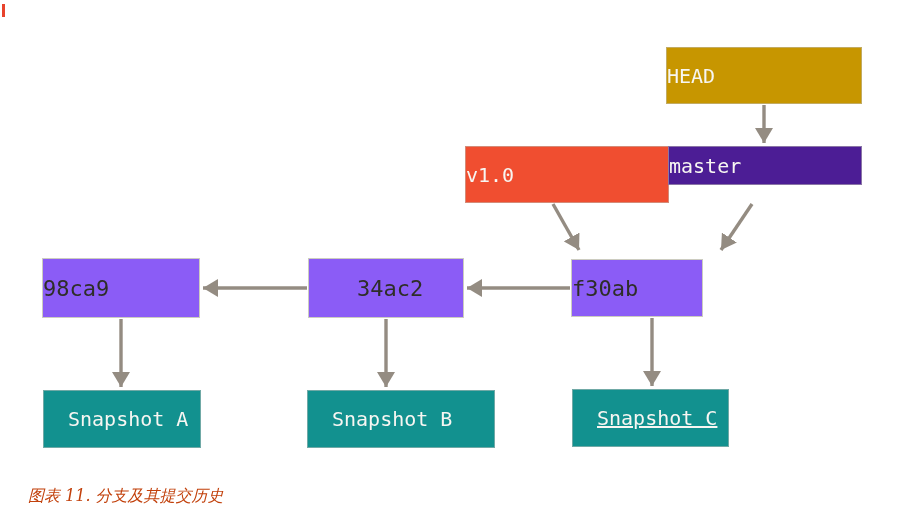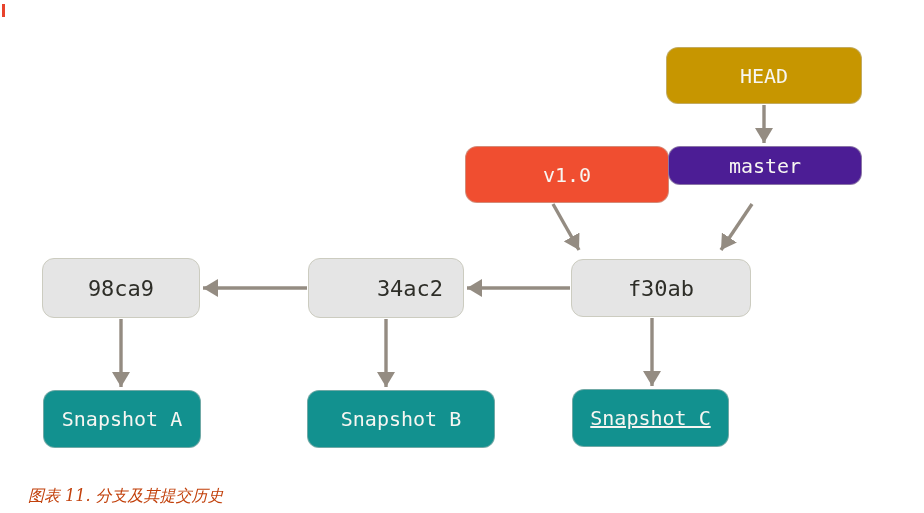--- a/index.html
+++ b/index.html
@@ -20,49 +20,48 @@
     left: 0;
     top: 0;
     width: 924px;
     height: 513px;
     pointer-events: none;
   }
   .box {
     position: absolute;
     display: flex;
     align-items: center;
-    justify-content: center;
     box-sizing: border-box;
     font-size: 20px;
     letter-spacing: 0px;
-    border-radius: 12px;
   }
   .ref-box {
     color: #f7f6f2;
     border: 1px solid rgba(190,190,180,0.55);
   }
   .head-box   { left: 666px; top: 47px;  width: 196px; height: 57px; background: #c79600; }
   .v1-box     { left: 465px; top: 146px; width: 204px; height: 57px; background: #f04e30; }
   .master-box { left: 668px; top: 146px; width: 194px; height: 39px; background: #4c1d95; }
 
   .commit-box {
-    background: #e5e5e5;
+    background: #8b5cf6;
     border: 1px solid #ccccc0;
     color: #2e2e28;
     font-size: 22px;
   }
   .commit-98ca9 { left: 42px;  top: 258px; width: 158px; height: 60px; }
   .commit-34ac2 { left: 308px; top: 258px; width: 156px; height: 60px; padding-left: 48px; }
-  .commit-f30ab { left: 571px; top: 259px; width: 180px; height: 58px; }
+  .commit-f30ab { left: 571px; top: 259px; width: 132px; height: 58px; }
 
   .snapshot-box {
     background: #12918f;
     border: 1px solid rgba(190,190,185,0.55);
     color: #f7f6f2;
     font-size: 20px;
+    padding-left: 24px;
   }
   .snapshot-a { left: 43px;  top: 390px; width: 158px; height: 58px; }
   .snapshot-b { left: 307px; top: 390px; width: 188px; height: 58px; }
   .snapshot-c { left: 572px; top: 389px; width: 157px; height: 58px; text-decoration: underline; }
 
   .figure-caption {
     position: absolute;
     left: 28px;
     top: 486px;
     font-family: "DejaVu Serif", serif;

